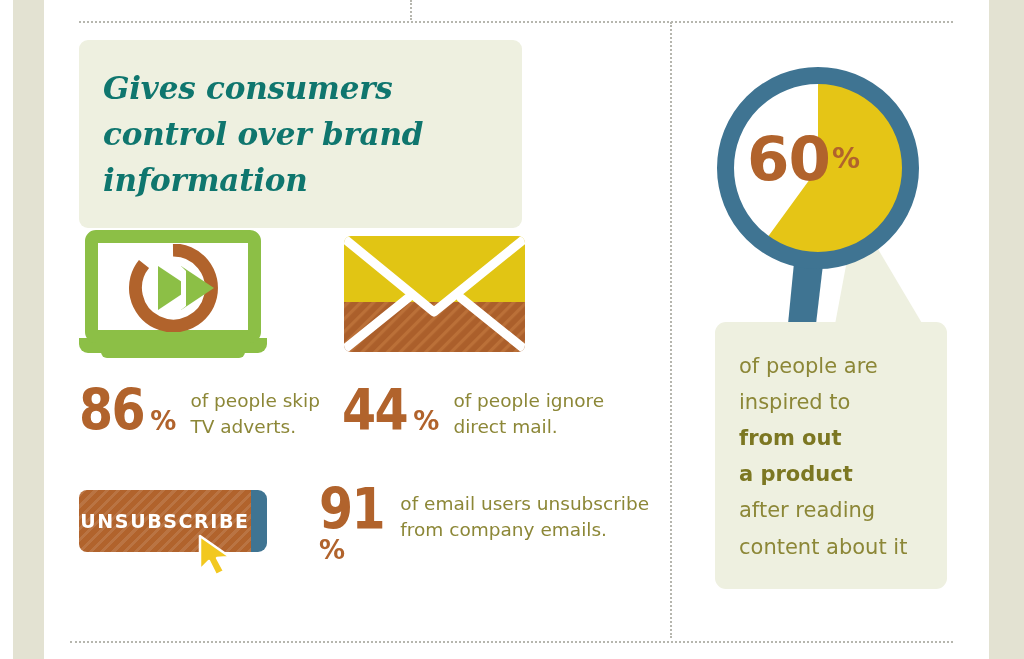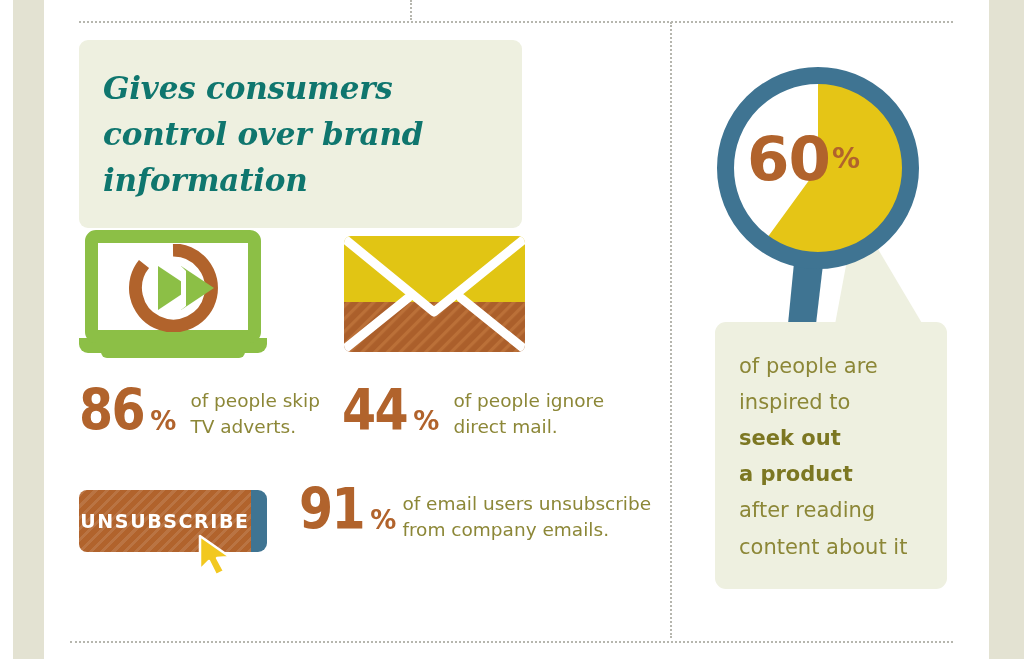--- a/index.html
+++ b/index.html
@@ -217,21 +217,21 @@
         <div class="unsub">
           <div class="unsub-side"></div>
           <div class="unsub-face">
             <span class="unsub-label">UNSUBSCRIBE</span>
           </div>
           <svg class="cursor" width="42" height="44" viewBox="0 0 42 44">
             <path d="M3 2 L3 36 L12 27 L19 41 L27 37 L20 24 L33 23 Z" fill="#f2c81f" stroke="#ffffff" stroke-width="2.5" stroke-linejoin="round"></path>
           </svg>
         </div>
       </div>
-      <div class="stat-num-block" style="margin-left:32px;margin-top:-6px;">
+      <div class="stat-num-block" style="margin-left:52px;margin-top:-6px;flex-direction:column;">
         <span class="stat-num">91</span>
         <span class="stat-pct">%</span>
       </div>
       <div class="stat-text" style="margin-left:6px;margin-top:-2px;">of email users unsubscribe
 from company emails.</div>
     </div>
 
   </div>
 
   <div class="right-col">
@@ -250,21 +250,21 @@
     </svg>
 
     <div class="pct60">
       <span class="big">60</span>
       <span class="sml">%</span>
     </div>
 
     <div class="callout">
       <p>of people are</p>
       <p>inspired to</p>
-      <p class="bold">seek out</p>
+      <p class="bold">from out</p>
       <p class="bold">a product</p>
       <p>after reading</p>
       <p>content about it</p>
     </div>
 
   </div>
 
 </div>
 
 </body></html>

